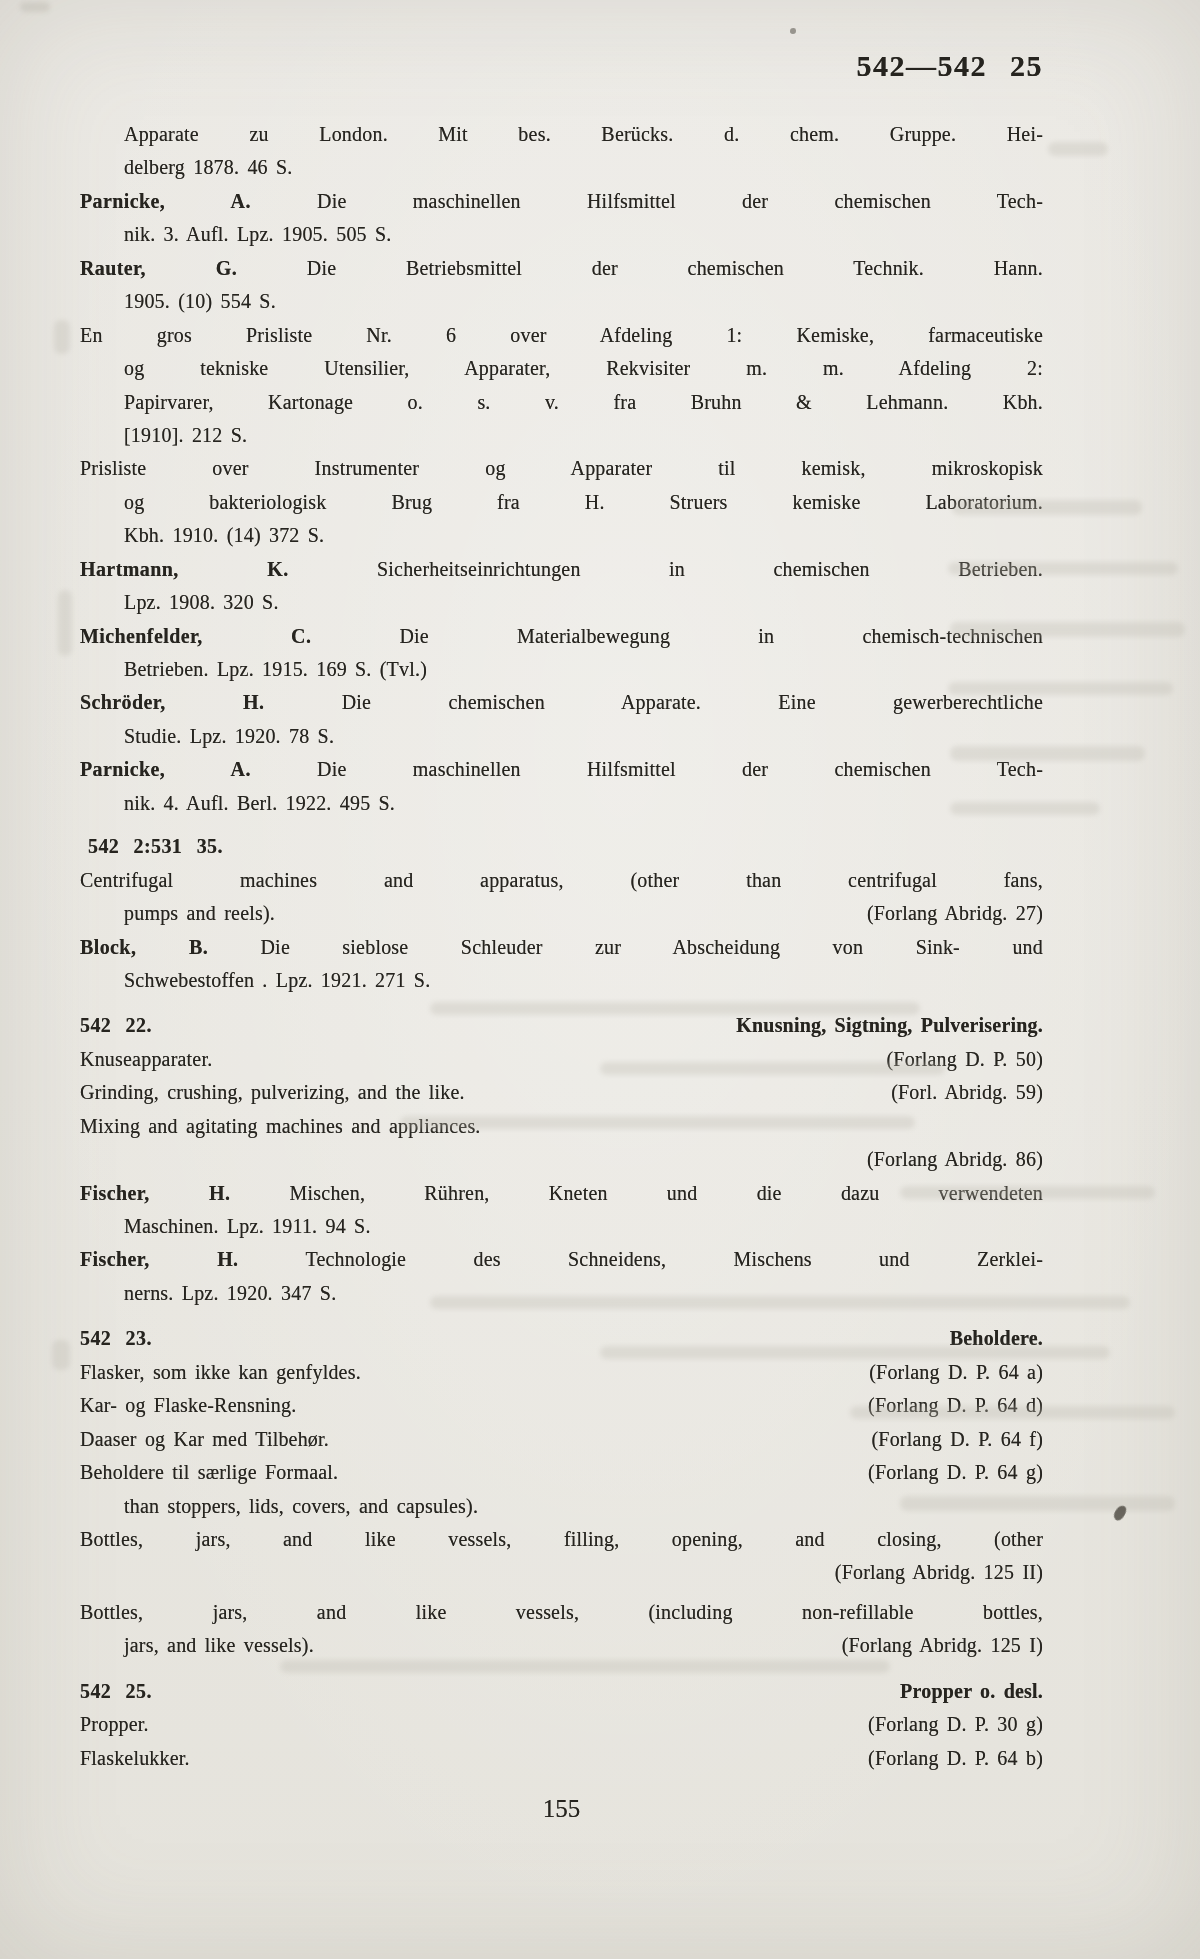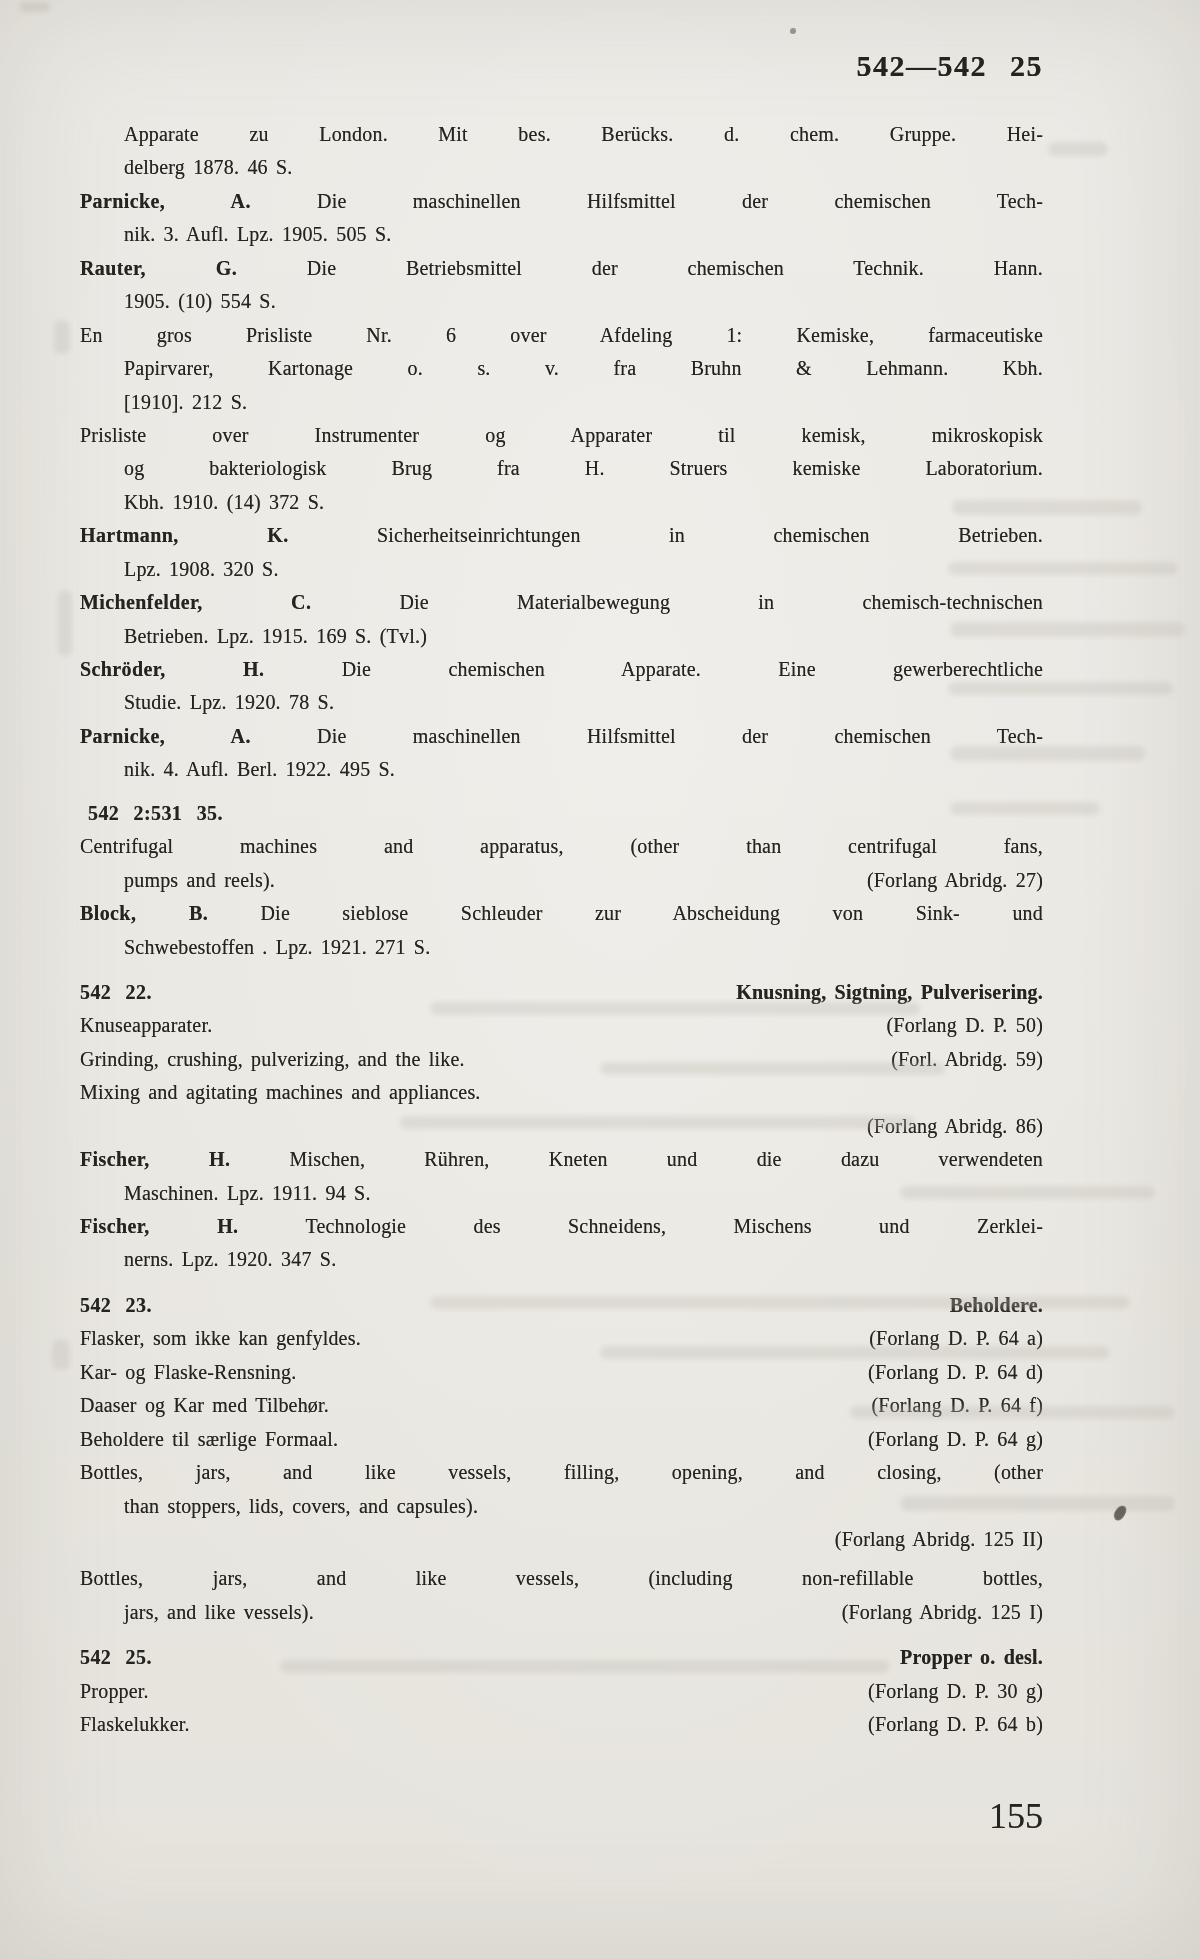--- a/index.html
+++ b/index.html
@@ -34,40 +34,41 @@
   }
   .line.stretch{text-align:justify;text-align-last:justify;}
   .line.ind{padding-left:44px;}
   .line.flexr{display:flex;justify-content:space-between;}
   .line.ronly{display:flex;justify-content:flex-end;}
   .lead{font-weight:bold;letter-spacing:0.4px;}
   .lead.secnum{word-spacing:9px;}
   .rb{font-weight:bold;}
   .page-number{
     position:absolute;top:1795px;left:80px;width:963px;
-    text-align:right;font-size:36px;
+    text-align:center;font-size:25px;
     text-shadow:0 0 0.5px rgba(38,36,31,0.6);
   }
   .a{position:absolute;background:#bdbab0;opacity:.32;filter:blur(2.5px);border-radius:7px;}
   .speck{position:absolute;background:#4a463e;opacity:.8;filter:blur(0.6px);border-radius:60% 45% 55% 50%;}
 </style>
 </head>
 <body>
 
 <div class="page">
   <div class="header-line">542—542 25</div>
 
   <div class="text-block" id="text-block">
       <div class="line ind stretch"><span><span>Apparate zu London. Mit bes. Berücks. d. chem. Gruppe. Hei-</span></span></div>
       <div class="line ind"><span><span>delberg 1878. 46 S.</span></span></div>
       <div class="line stretch"><span><span class="lead">Parnicke, A.</span><span> Die maschinellen Hilfsmittel der chemischen Tech-</span></span></div>
       <div class="line ind"><span><span>nik. 3. Aufl. Lpz. 1905. 505 S.</span></span></div>
       <div class="line stretch"><span><span class="lead">Rauter, G.</span><span> Die Betriebsmittel der chemischen Technik. Hann.</span></span></div>
       <div class="line ind"><span><span>1905. (10) 554 S.</span></span></div>
       <div class="line stretch"><span><span>En gros Prisliste Nr. 6 over Afdeling 1: Kemiske, farmaceutiske</span></span></div>
+      <div class="line ind stretch"><span><span>og tekniske Utensilier, Apparater, Rekvisiter m. m. Afdeling 2:</span></span></div>
       <div class="line ind stretch"><span><span>Papirvarer, Kartonage o. s. v. fra Bruhn &amp; Lehmann. Kbh.</span></span></div>
       <div class="line ind"><span><span>[1910]. 212 S.</span></span></div>
       <div class="line stretch"><span><span>Prisliste over Instrumenter og Apparater til kemisk, mikroskopisk</span></span></div>
       <div class="line ind stretch"><span><span>og bakteriologisk Brug fra H. Struers kemiske Laboratorium.</span></span></div>
       <div class="line ind"><span><span>Kbh. 1910. (14) 372 S.</span></span></div>
       <div class="line stretch"><span><span class="lead">Hartmann, K.</span><span> Sicherheitseinrichtungen in chemischen Betrieben.</span></span></div>
       <div class="line ind"><span><span>Lpz. 1908. 320 S.</span></span></div>
       <div class="line stretch"><span><span class="lead">Michenfelder, C.</span><span> Die Materialbewegung in chemisch-technischen</span></span></div>
       <div class="line ind"><span><span>Betrieben. Lpz. 1915. 169 S. (Tvl.)</span></span></div>
       <div class="line stretch"><span><span class="lead">Schröder, H.</span><span> Die chemischen Apparate. Eine gewerberechtliche</span></span></div>
@@ -115,22 +116,22 @@
         <span class="">(Forlang D. P. 64 d)</span>
       </div>
       <div class="line flexr">
         <span><span>Daaser og Kar med Tilbehør.</span></span>
         <span class="">(Forlang D. P. 64 f)</span>
       </div>
       <div class="line flexr">
         <span><span>Beholdere til særlige Formaal.</span></span>
         <span class="">(Forlang D. P. 64 g)</span>
       </div>
+      <div class="line ind"><span><span>than stoppers, lids, covers, and capsules).</span></span></div>
       <div class="line stretch"><span><span>Bottles, jars, and like vessels, filling, opening, and closing, (other</span></span></div>
-      <div class="line ind"><span><span>than stoppers, lids, covers, and capsules).</span></span></div>
       <div class="line ronly">
         <span class="">(Forlang Abridg. 125 II)</span>
       </div>
       <div class="line stretch" style="margin-top: 6px;"><span><span>Bottles, jars, and like vessels, (including non-refillable bottles,</span></span></div>
       <div class="line ind flexr">
         <span><span>jars, and like vessels).</span></span>
         <span class="">(Forlang Abridg. 125 I)</span>
       </div>
       <div class="line flexr" style="margin-top: 12px;">
         <span><span class="lead secnum">542 25.</span></span>

